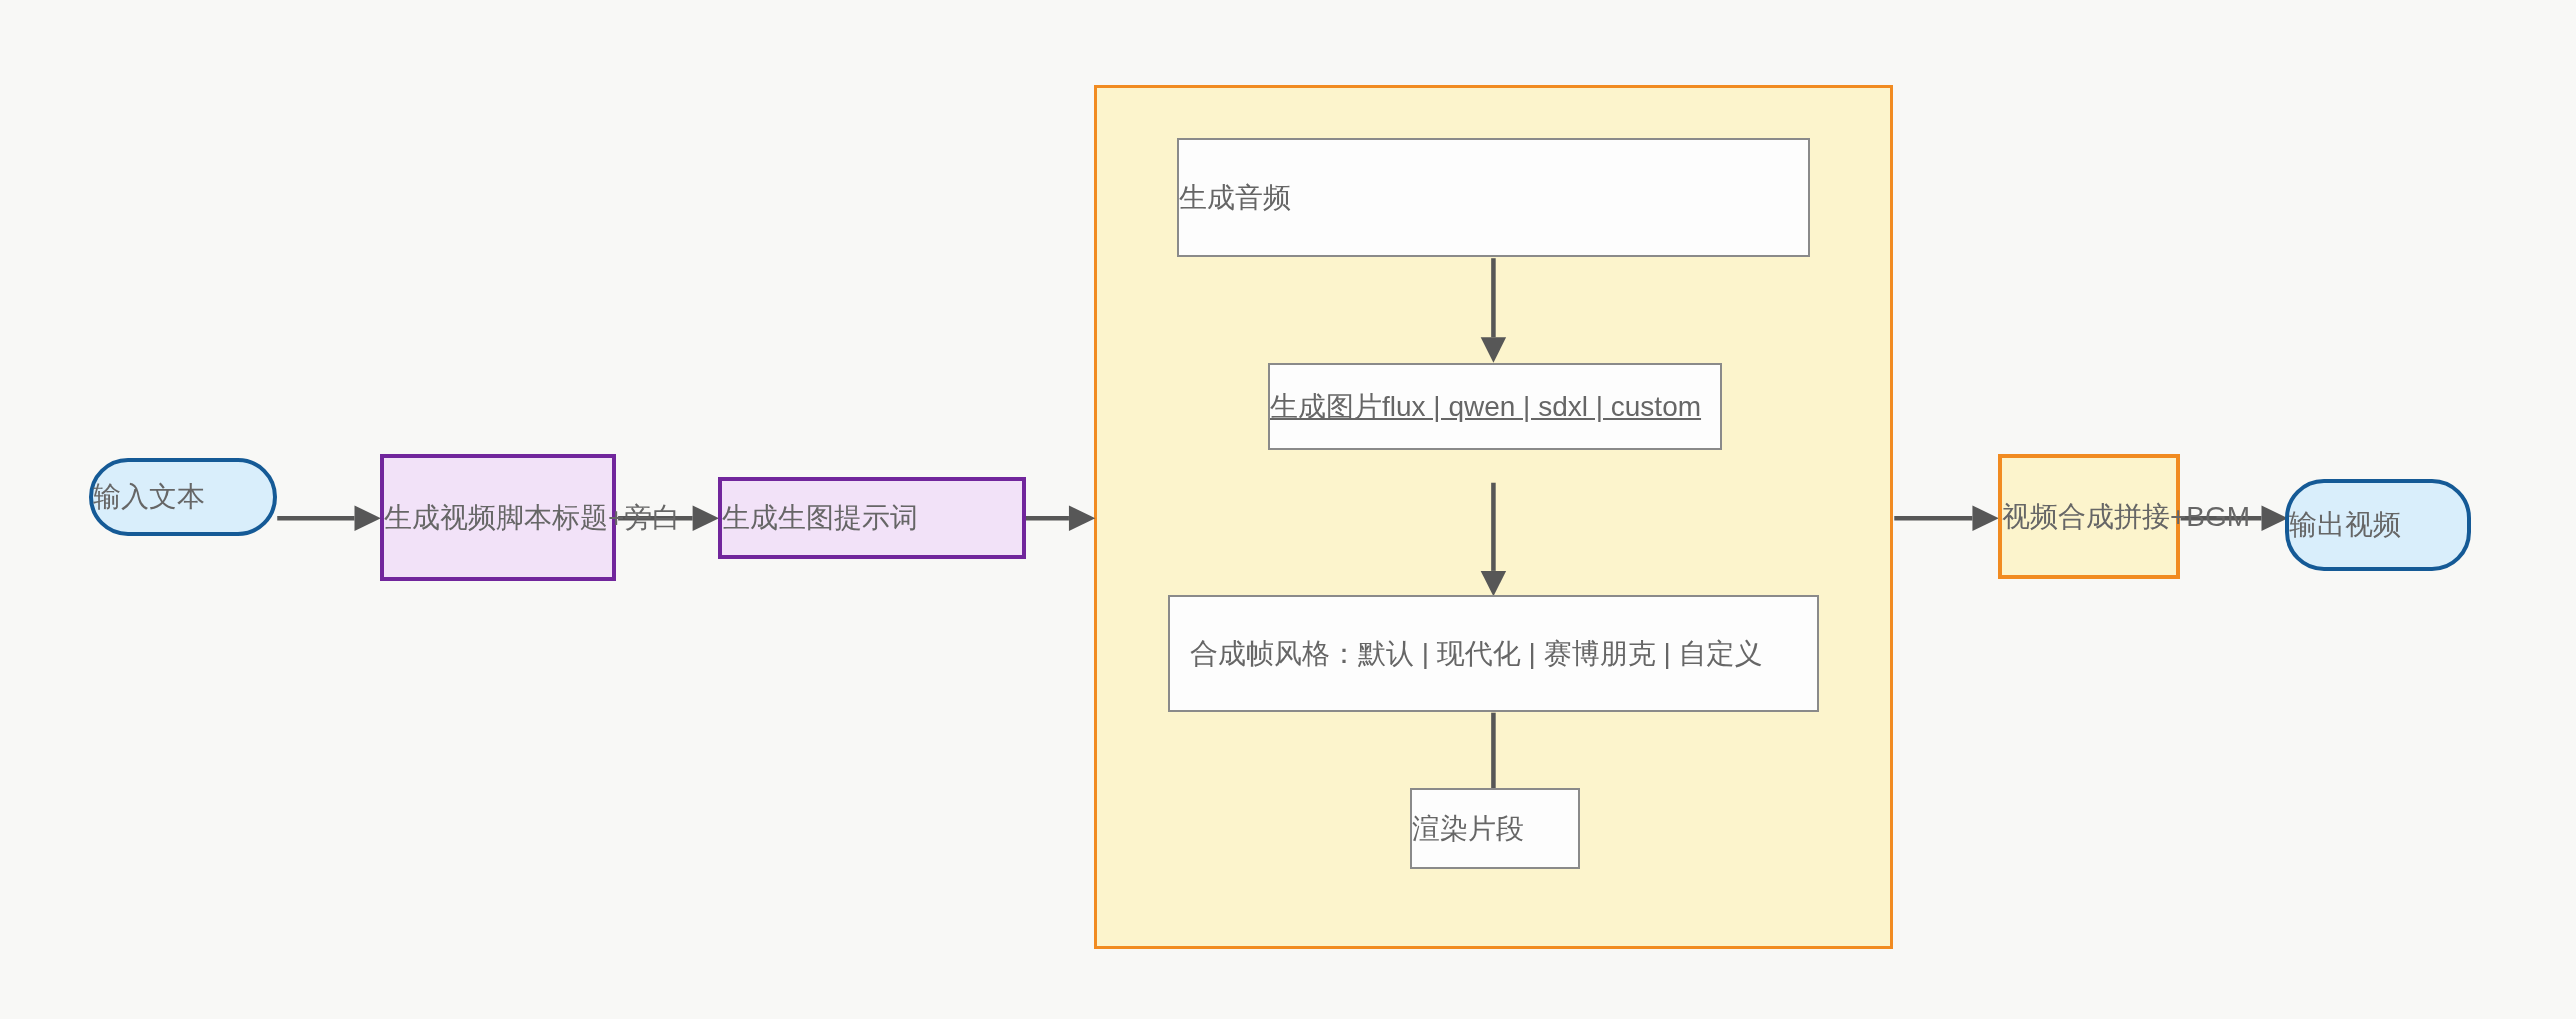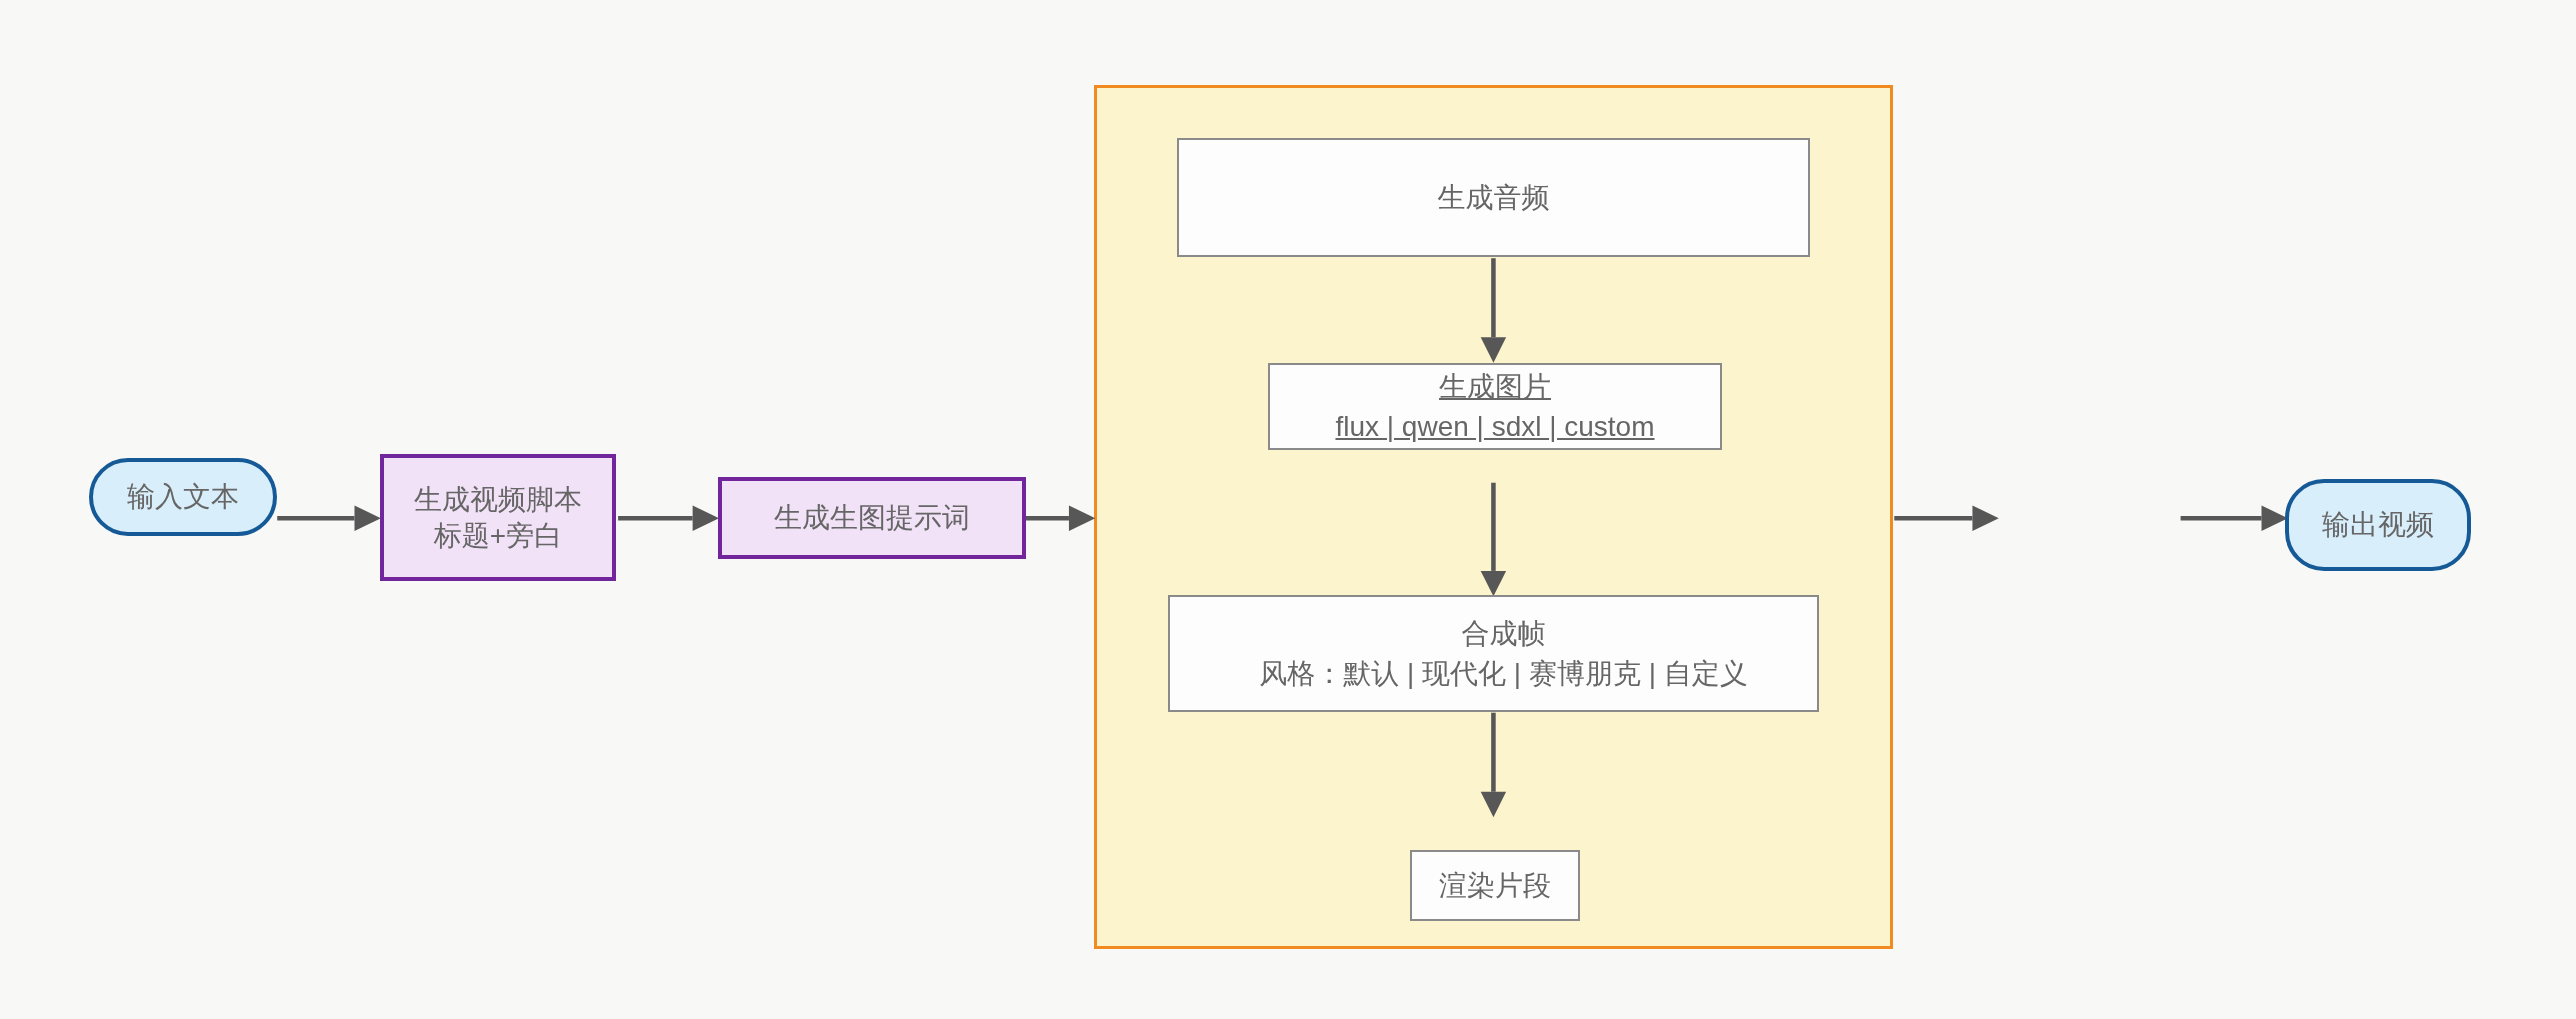--- a/index.html
+++ b/index.html
@@ -18,23 +18,22 @@
   .edges {
     position: absolute;
     left: 0;
     top: 0;
     pointer-events: none;
   }
   .node {
     position: absolute;
     box-sizing: border-box;
     display: flex;
-    flex-direction: column;
+    flex-direction: row;
     align-items: center;
-    justify-content: center;
     text-align: center;
     color: #666666;
     font-size: 28px;
     line-height: 38px;
     white-space: nowrap;
   }
   .terminal {
     background: #d9eefb;
     border: 4.5px solid #155a96;
     border-radius: 39px;
@@ -123,23 +122,27 @@
   <div class="node step" style="left:1268px; top:363px; width:454px; height:87px; line-height:40px;text-decoration:underline;">
     <span>生成图片</span>
     <span>flux | qwen | sdxl | custom</span>
   </div>
 
   <div class="node step" style="left:1168px; top:595px; width:651px; height:117px; line-height:40px;padding-left:20px;">
     <span>合成帧</span>
     <span>风格：默认 | 现代化 | 赛博朋克 | 自定义</span>
   </div>
 
-  <div class="node step" style="left:1410px; top:850px; width:170px; height:71px;">
+  <div class="node step" style="left:1410px; top:788px; width:170px; height:81px;">
     <span>渲染片段</span>
   </div>
 
+  <div class="node accent" style="left:1998px; top:454px; width:182px; height:125px; line-height:38px;">
+    <span>视频合成</span>
+    <span>拼接+BGM</span>
+  </div>
 
   <div class="node terminal" style="left:2285px; top:479px; width:186px; height:92px;">
     <span>输出视频</span>
   </div>
 
 </div>
 
 
 </body></html>

